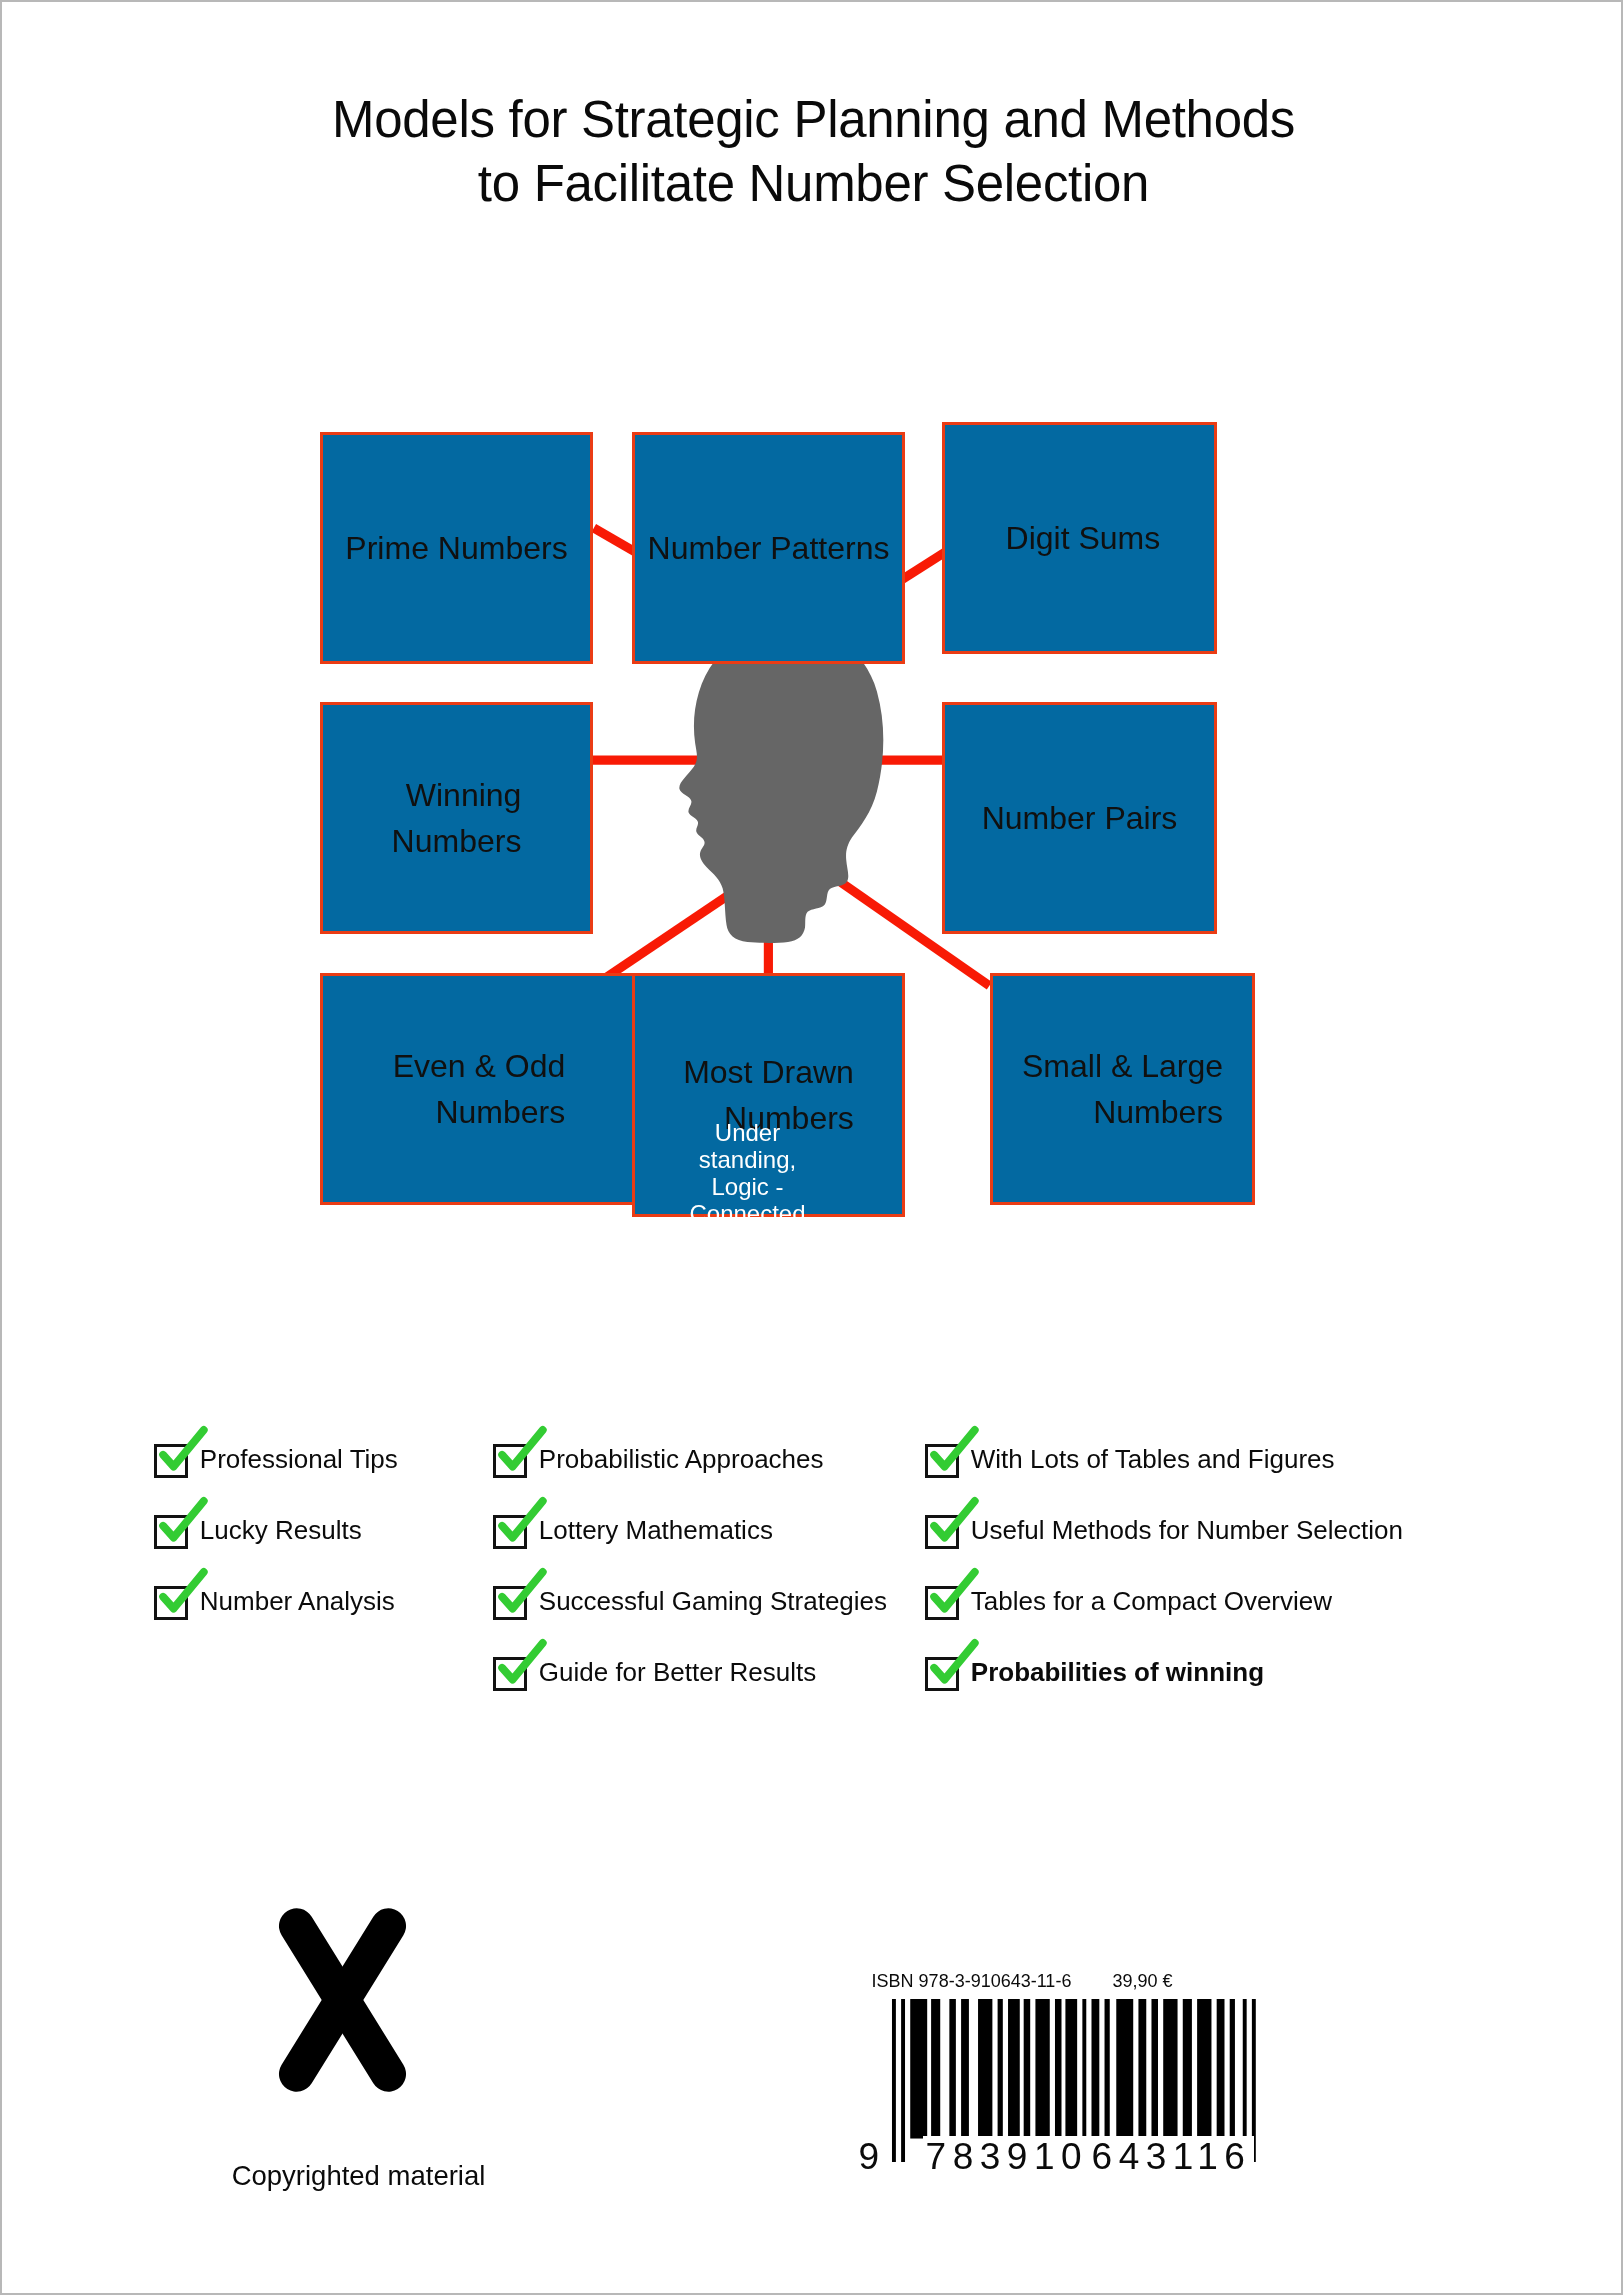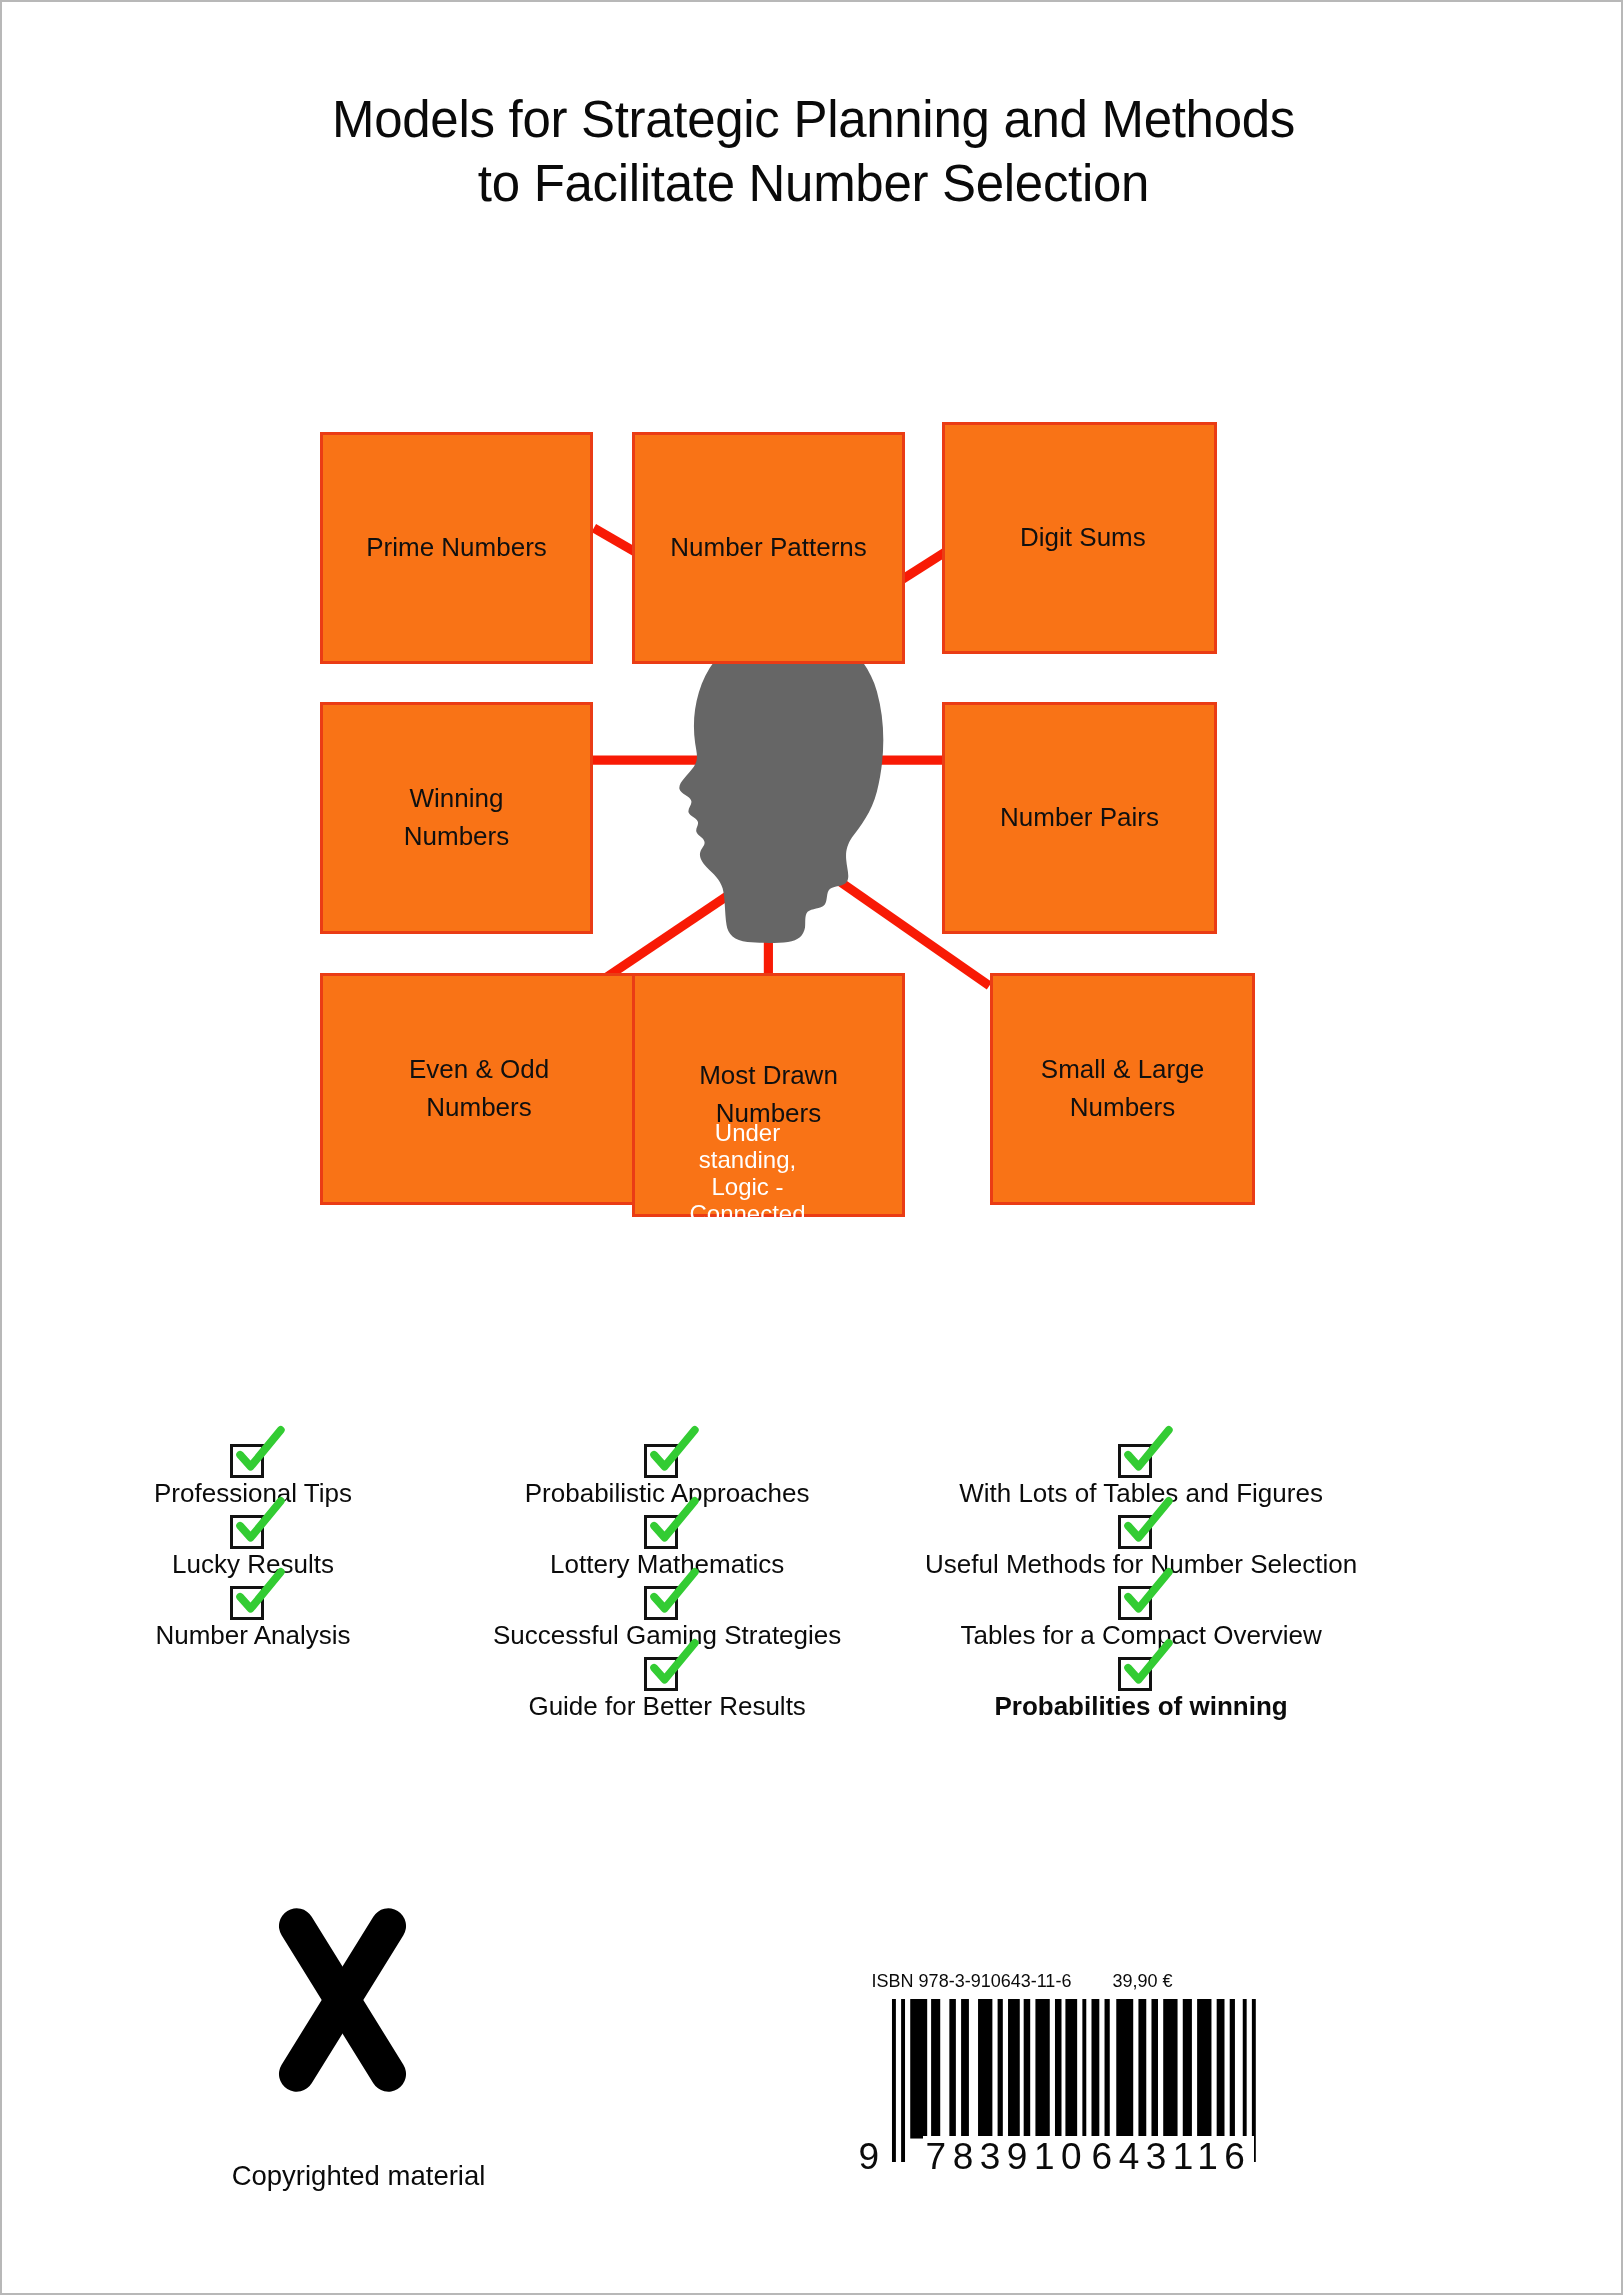--- a/index.html
+++ b/index.html
@@ -34,27 +34,27 @@
   #mindmap{
     position:absolute;
     left:0; top:392px;
     width:1623px; height:850px;
   }
   #mindmap svg{position:absolute;left:0;top:0;}
 
   .mm-box{
     position:absolute;
     box-sizing:border-box;
-    background:#f97316;
+    background:#0369a1;
     border:3.3px solid #ea3c15;
     display:flex;
     align-items:center;
     justify-content:center;
-    text-align:center;
-    font-size:26px;
+    text-align:right;
+    font-size:32px;
     line-height:1.45;
     color:#101010;
     padding:3.9px 9.2px;
   }
 
   .mm-center-label{
     position:absolute;
     left:680px; top:726px;
     width:131px;
     text-align:center;
@@ -72,22 +72,20 @@
   }
   .ck-col{position:absolute;top:0;}
   .ck-col.c1{left:152px;}
   .ck-col.c2{left:491px;}
   .ck-col.c3{left:923px;}
 
   .ck-item{
     position:relative;
     height:71px;
     display:flex;
-    align-items:center;
-    flex-direction:column;
   }
   .ck-box{
     position:relative;
     width:34px;height:34px;
     box-sizing:border-box;
     border:3.3px solid #121212;
     background:#ffffff;
     flex:0 0 auto;
     margin-right:11.8px;
   }

